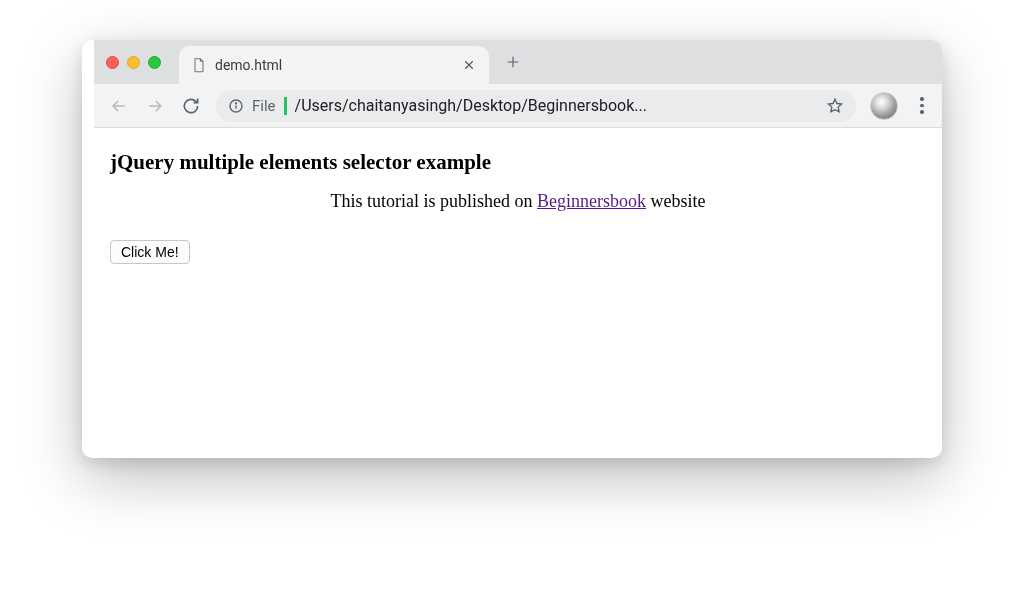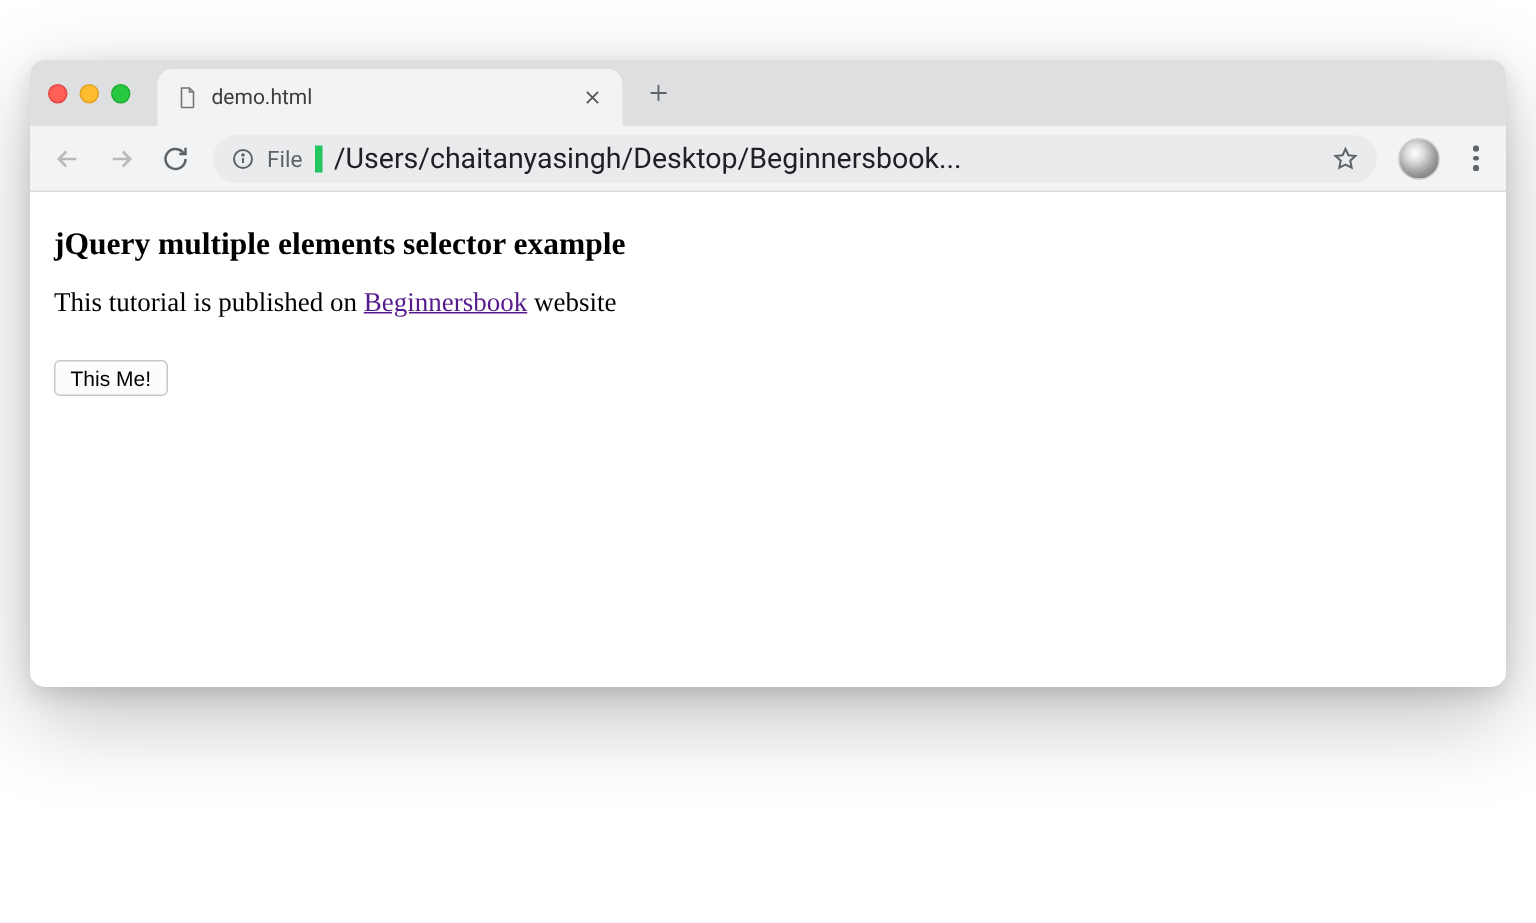--- a/index.html
+++ b/index.html
@@ -11,25 +11,26 @@
       background: #fff;
       font-family: -apple-system, BlinkMacSystemFont, "Segoe UI", Roboto, Helvetica, Arial, sans-serif;
       display: flex;
       justify-content: center;
       align-items: flex-start;
       padding-top: 40px;
       min-height: 615px;
       width: 1024px;
     }
     .browser-window {
-      width: 984px;
+      width: 860px;
       background: #fff;
       border-radius: 10px;
       box-shadow: 0 20px 60px rgba(0,0,0,0.25), 0 5px 15px rgba(0,0,0,0.12);
       overflow: hidden;
+      padding-left: 12px;
     }
     
     .tab-bar {
       height: 44px;
       background: #dedfe1;
       display: flex;
       align-items: center;
       padding: 0 12px;
       position: relative;
     }
@@ -125,24 +126,24 @@
     }
     .omnibox .info-icon {
       width: 16px;
       height: 16px;
       flex-shrink: 0;
     }
     .url-scheme {
       font-size: 15px;
       color: #5f6368;
       padding-right: 8px;
-      border-right: 5px solid #22c55e;
+      border-right: 3px solid #22c55e;
     }
     .url-path {
-      font-size: 19px;
+      font-size: 16px;
       color: #202124;
       white-space: nowrap;
       overflow: hidden;
       text-overflow: ellipsis;
       flex: 1;
     }
     .star-icon {
       width: 18px;
       height: 18px;
       flex-shrink: 0;
@@ -181,20 +182,21 @@
     }
     .content h2 {
       font-size: 21px;
       font-weight: bold;
       margin: 8px 0 16px 0;
     }
     .content h2.first { margin-top: 0; }
     .content p {
       font-size: 18px;
       margin: 14px 0 18px 0;
+      text-align: center;
     }
     .content a {
       color: #551a8b;
       text-decoration: underline;
     }
     .content button {
       font-family: Arial, sans-serif;
       font-size: 14px;
       padding: 3px 10px;
       background: #fcfcfc;
@@ -275,16 +277,16 @@
         <span></span>
         <span></span>
     </div>
   </div>
 
   <div class="content">
     <h2 class="first">jQuery multiple elements selector example</h2>
     <p>
       <span>This tutorial is published on </span><a href="#">Beginnersbook</a><span> website</span>
     </p>
-    <button>This Me!</button>
+    <button>Click Me!</button>
   </div>
 
 </div>
 
 </body></html>

